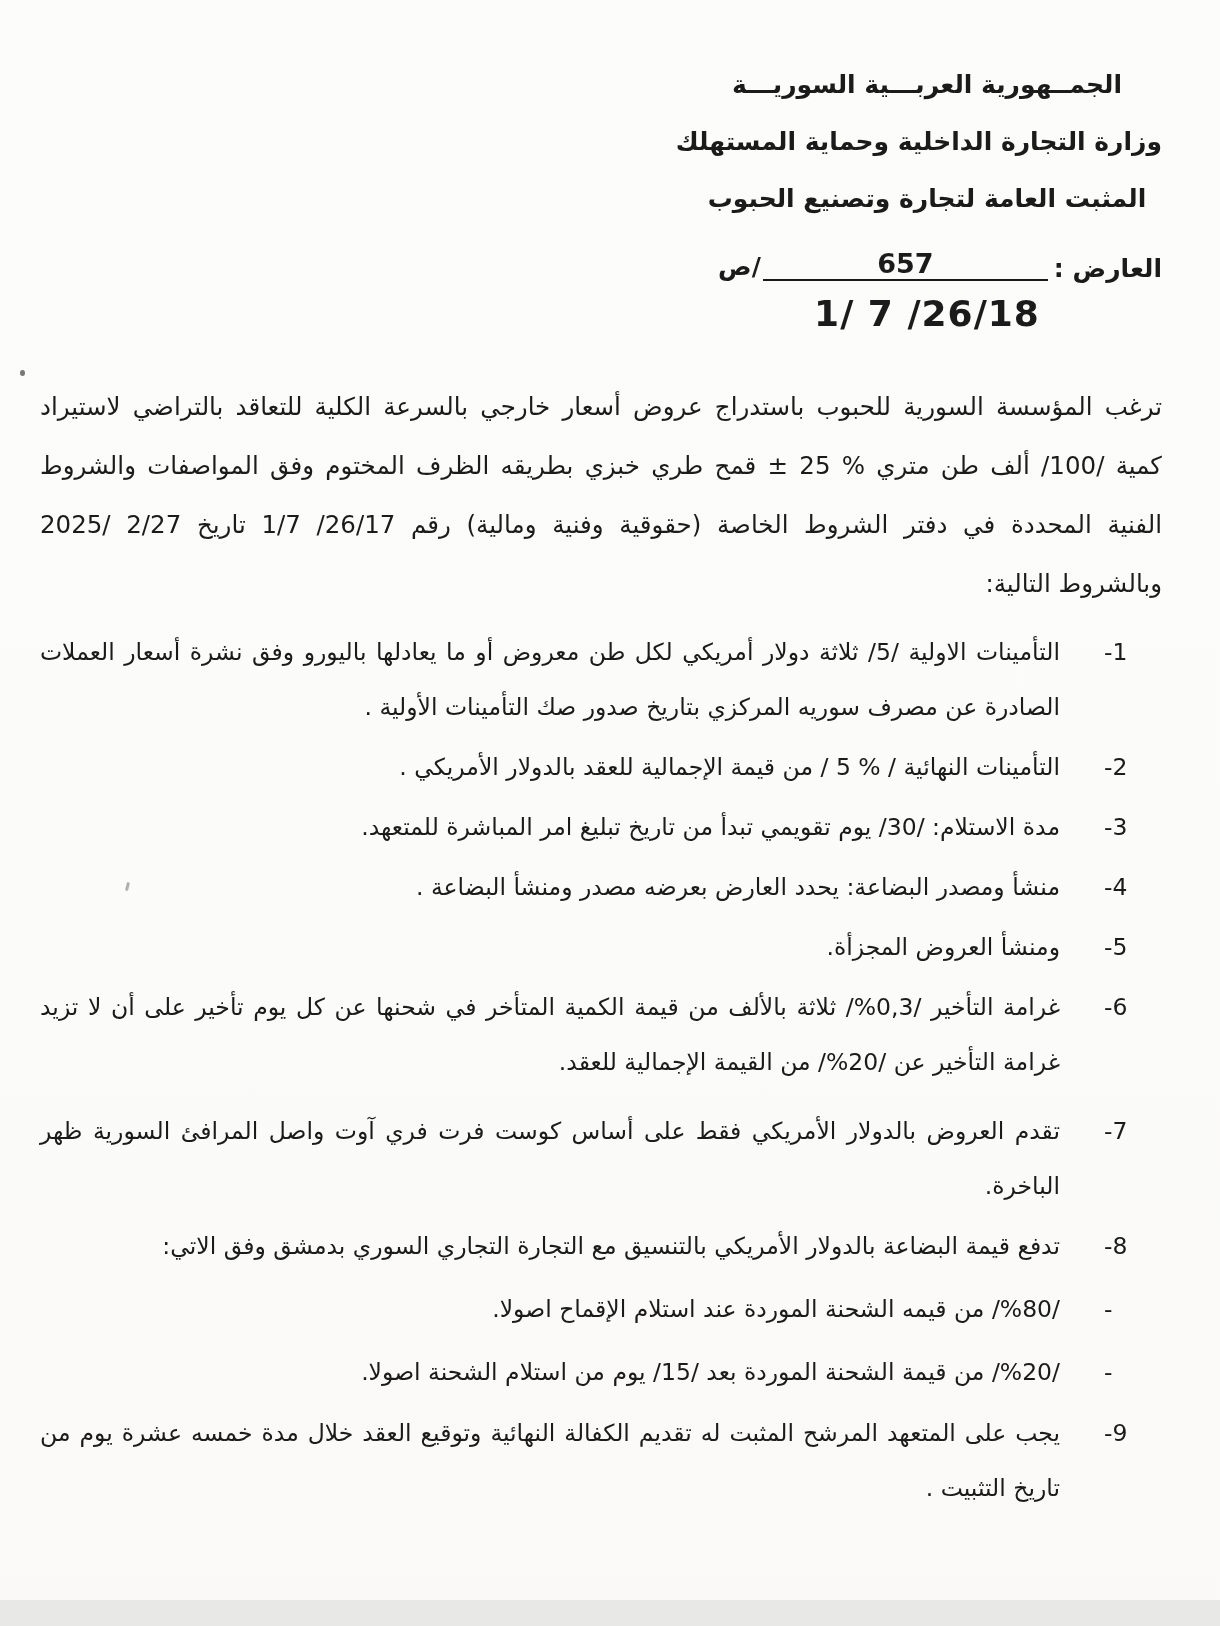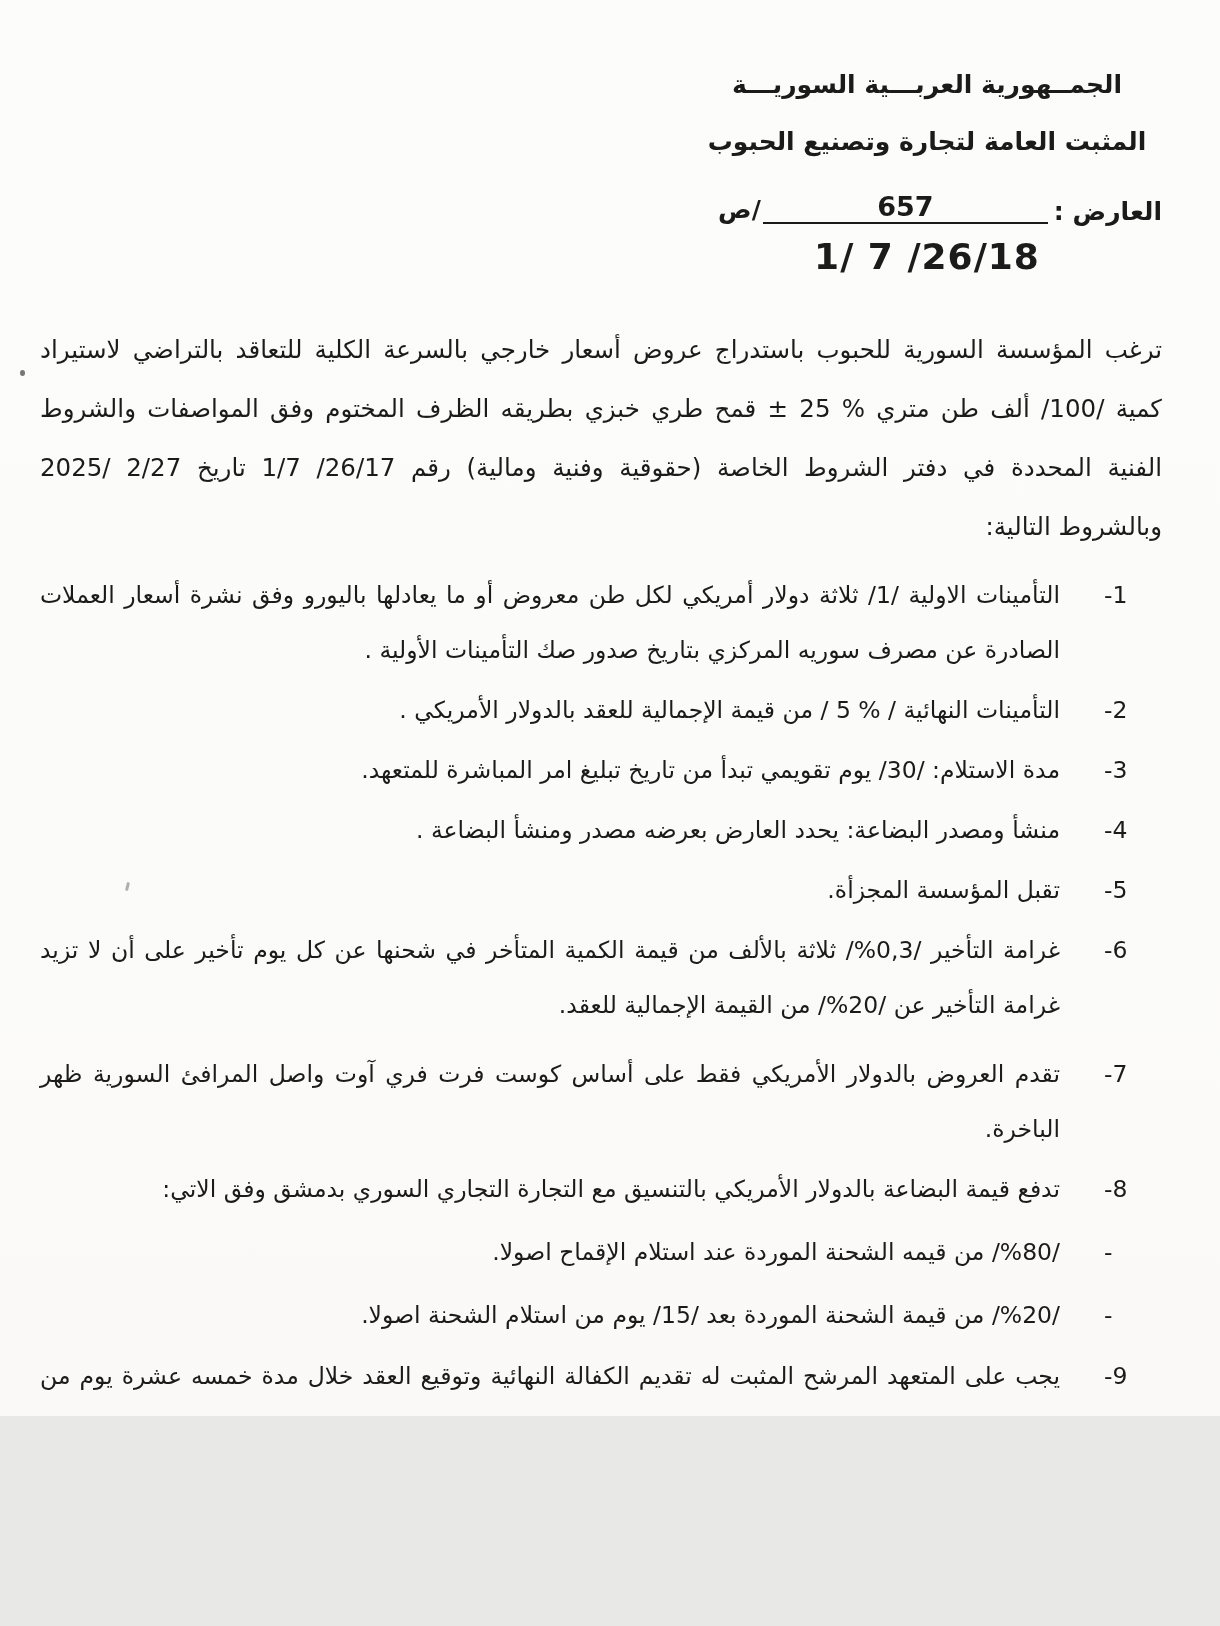--- a/index.html
+++ b/index.html
@@ -1,19 +1,19 @@
 <!DOCTYPE html>
 <html lang="ar"><head>
 <meta charset="utf-8">
 <style>
   html,body{margin:0;padding:0;}
   body{background:#e8e8e6;}
   .page{
     position:relative;
-    width:1220px;height:1416px;
+    width:1220px;height:1600px;
     margin:0 auto;
     overflow:hidden;
     background:linear-gradient(180deg,#fcfcfb 0%,#fbfbf9 60%,#faf9f7 100%);
     color:#1b1b1b;
     font-family:"DejaVu Sans", sans-serif;
     direction:rtl;
   }
   
   .letterhead{
     width:470px;
@@ -83,52 +83,53 @@
   .speck.s1{left:20px;top:370px;width:5px;height:6px;opacity:.8;}
   .speck.s2{left:126px;top:882px;width:3px;height:9px;opacity:.45;transform:rotate(14deg);border-radius:2px;}
 </style>
 </head>
 <body>
 
 <div class="page">
 
   <div class="letterhead">
     <div class="hline">الجمــهورية العربـــية السوريـــة</div>
+    <div class="hline">وزارة التجارة الداخلية وحماية المستهلك</div>
     <div class="hline">المثبت العامة لتجارة وتصنيع الحبوب</div>
     <div class="numrow">
       <span class="numlabel">العارض :</span>
       <span class="numrule">657</span>
       <span class="numsuffix">/ص</span>
     </div>
     <div class="refdate">⁦1/ 7 /26/18⁩</div>
   </div>
 
 
   <div class="intro">ترغب المؤسسة السورية للحبوب باستدراج عروض أسعار خارجي بالسرعة الكلية للتعاقد بالتراضي لاستيراد كمية ⁦/100/⁩ ألف طن متري ⁦± 25 %⁩ قمح طري خبزي بطريقه الظرف المختوم وفق المواصفات والشروط الفنية المحددة في دفتر الشروط الخاصة (حقوقية وفنية ومالية) رقم ⁦1/7 /26/17⁩ تاريخ ⁦2025/ 2/27⁩ وبالشروط التالية:</div>
 
   <div class="terms">
       <div class="term">
         <span class="marker" dir="rtl">1-</span>
-        <div class="ttext">التأمينات الاولية ⁦/1/⁩ ثلاثة دولار أمريكي لكل طن معروض أو ما يعادلها باليورو وفق نشرة أسعار العملات الصادرة عن مصرف سوريه المركزي بتاريخ صدور صك التأمينات الأولية .</div>
+        <div class="ttext">التأمينات الاولية ⁦/5/⁩ ثلاثة دولار أمريكي لكل طن معروض أو ما يعادلها باليورو وفق نشرة أسعار العملات الصادرة عن مصرف سوريه المركزي بتاريخ صدور صك التأمينات الأولية .</div>
       </div>
       <div class="term">
         <span class="marker" dir="rtl">2-</span>
         <div class="ttext">التأمينات النهائية ⁦/ 5 % /⁩ من قيمة الإجمالية للعقد بالدولار الأمريكي .</div>
       </div>
       <div class="term">
         <span class="marker" dir="rtl">3-</span>
         <div class="ttext">مدة الاستلام: ⁦/30/⁩ يوم تقويمي تبدأ من تاريخ تبليغ امر المباشرة للمتعهد.</div>
       </div>
       <div class="term">
         <span class="marker" dir="rtl">4-</span>
         <div class="ttext">منشأ ومصدر البضاعة: يحدد العارض بعرضه مصدر ومنشأ البضاعة .</div>
       </div>
       <div class="term">
         <span class="marker" dir="rtl">5-</span>
-        <div class="ttext">تقبل المؤسسة المجزأة.</div>
+        <div class="ttext">ومنشأ العروض المجزأة.</div>
       </div>
       <div class="term">
         <span class="marker" dir="rtl">6-</span>
         <div class="ttext">غرامة التأخير ⁦/%0,3/⁩ ثلاثة بالألف من قيمة الكمية المتأخر في شحنها عن كل يوم تأخير على أن لا تزيد غرامة التأخير عن ⁦/%20/⁩ من القيمة الإجمالية للعقد.</div>
       </div>
       <div class="term">
         <span class="marker" dir="rtl">7-</span>
         <div class="ttext">تقدم العروض بالدولار الأمريكي فقط على أساس كوست فرت فري آوت واصل المرافئ السورية ظهر الباخرة.</div>
       </div>
       <div class="term">

